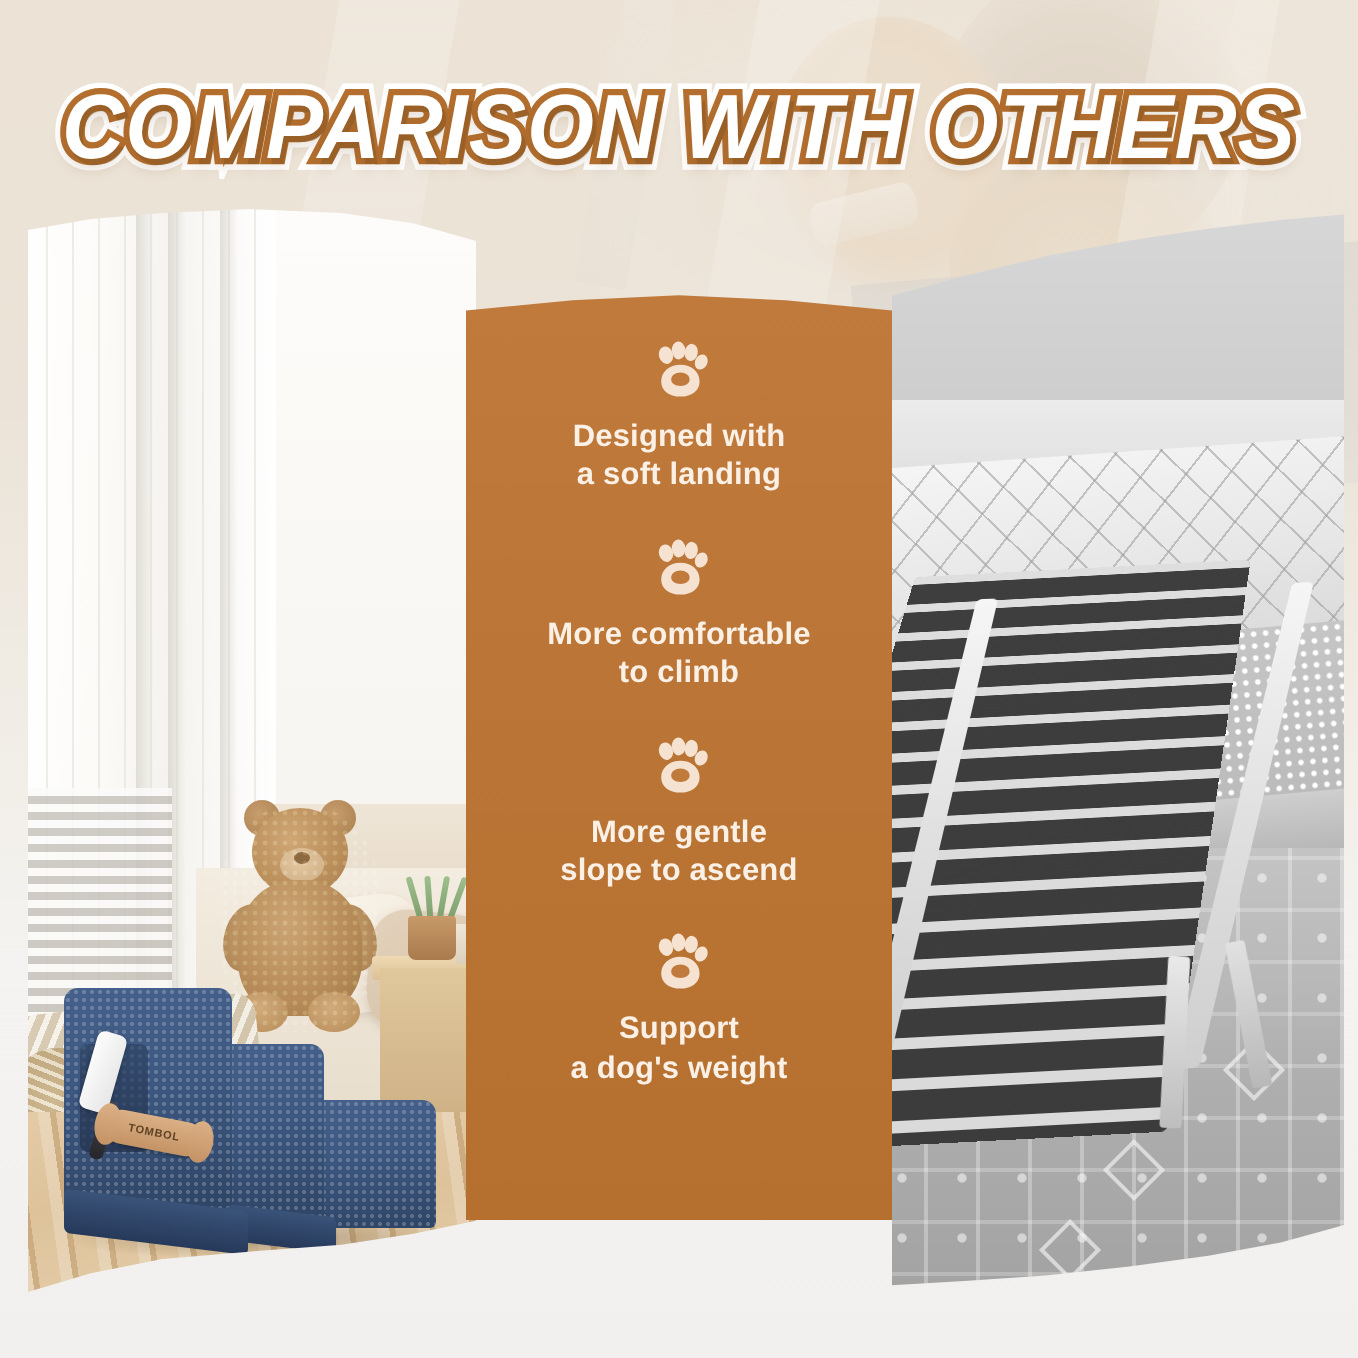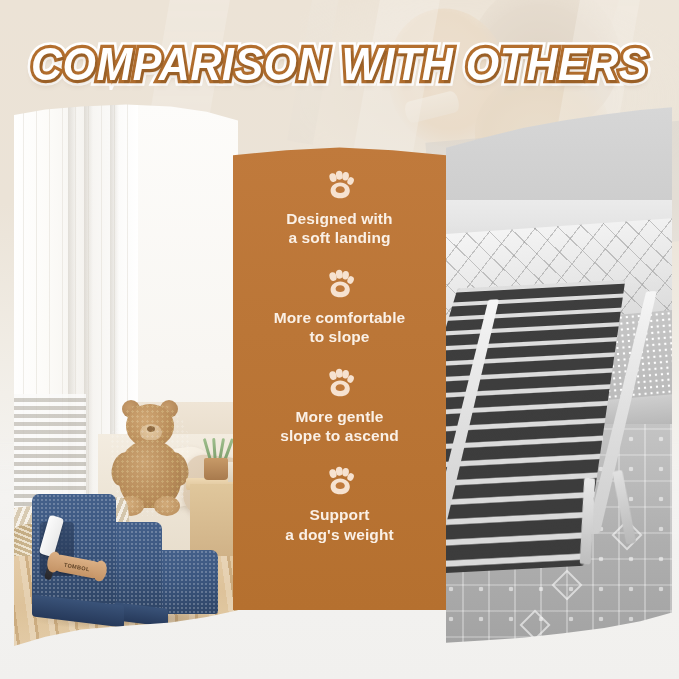--- a/index.html
+++ b/index.html
@@ -652,21 +652,21 @@
           <svg viewBox="0 0 32 30" xmlns="http://www.w3.org/2000/svg">
             <ellipse cx="9.0" cy="7.6" rx="3.5" ry="4.4" fill="#f6e2d0" transform="rotate(-16 9 7.6)"></ellipse>
             <ellipse cx="15.3" cy="5.2" rx="3.4" ry="4.5" fill="#f6e2d0" transform="rotate(-5 15.3 5.2)"></ellipse>
             <ellipse cx="21.6" cy="6.2" rx="3.3" ry="4.3" fill="#f6e2d0" transform="rotate(9 21.6 6.2)"></ellipse>
             <ellipse cx="26.6" cy="11.0" rx="3.1" ry="3.9" fill="#f6e2d0" transform="rotate(24 26.6 11)"></ellipse>
             <path d="M16.2 12.4c5.6 0 9.6 3.6 9.6 8.3 0 4.5-3.9 7.6-9.6 7.6s-9.6-3.1-9.6-7.6c0-4.7 4-8.3 9.6-8.3z" fill="#f6e2d0"></path>
             <path d="M16.2 16.3c2.6 0 4.6 1.6 4.6 3.5 0 2.1-2.1 3.2-4.6 3.2s-4.6-1.1-4.6-3.2c0-1.9 2-3.5 4.6-3.5z" fill="#c07a3c"></path>
           </svg>
         </span>
         <span class="feature-text">More comfortable
-to slope</span>
+to climb</span>
       </div>
 
       <div class="feature-item">
         <span class="paw">
           <svg viewBox="0 0 32 30" xmlns="http://www.w3.org/2000/svg">
             <ellipse cx="9.0" cy="7.6" rx="3.5" ry="4.4" fill="#f6e2d0" transform="rotate(-16 9 7.6)"></ellipse>
             <ellipse cx="15.3" cy="5.2" rx="3.4" ry="4.5" fill="#f6e2d0" transform="rotate(-5 15.3 5.2)"></ellipse>
             <ellipse cx="21.6" cy="6.2" rx="3.3" ry="4.3" fill="#f6e2d0" transform="rotate(9 21.6 6.2)"></ellipse>
             <ellipse cx="26.6" cy="11.0" rx="3.1" ry="3.9" fill="#f6e2d0" transform="rotate(24 26.6 11)"></ellipse>
             <path d="M16.2 12.4c5.6 0 9.6 3.6 9.6 8.3 0 4.5-3.9 7.6-9.6 7.6s-9.6-3.1-9.6-7.6c0-4.7 4-8.3 9.6-8.3z" fill="#f6e2d0"></path>

